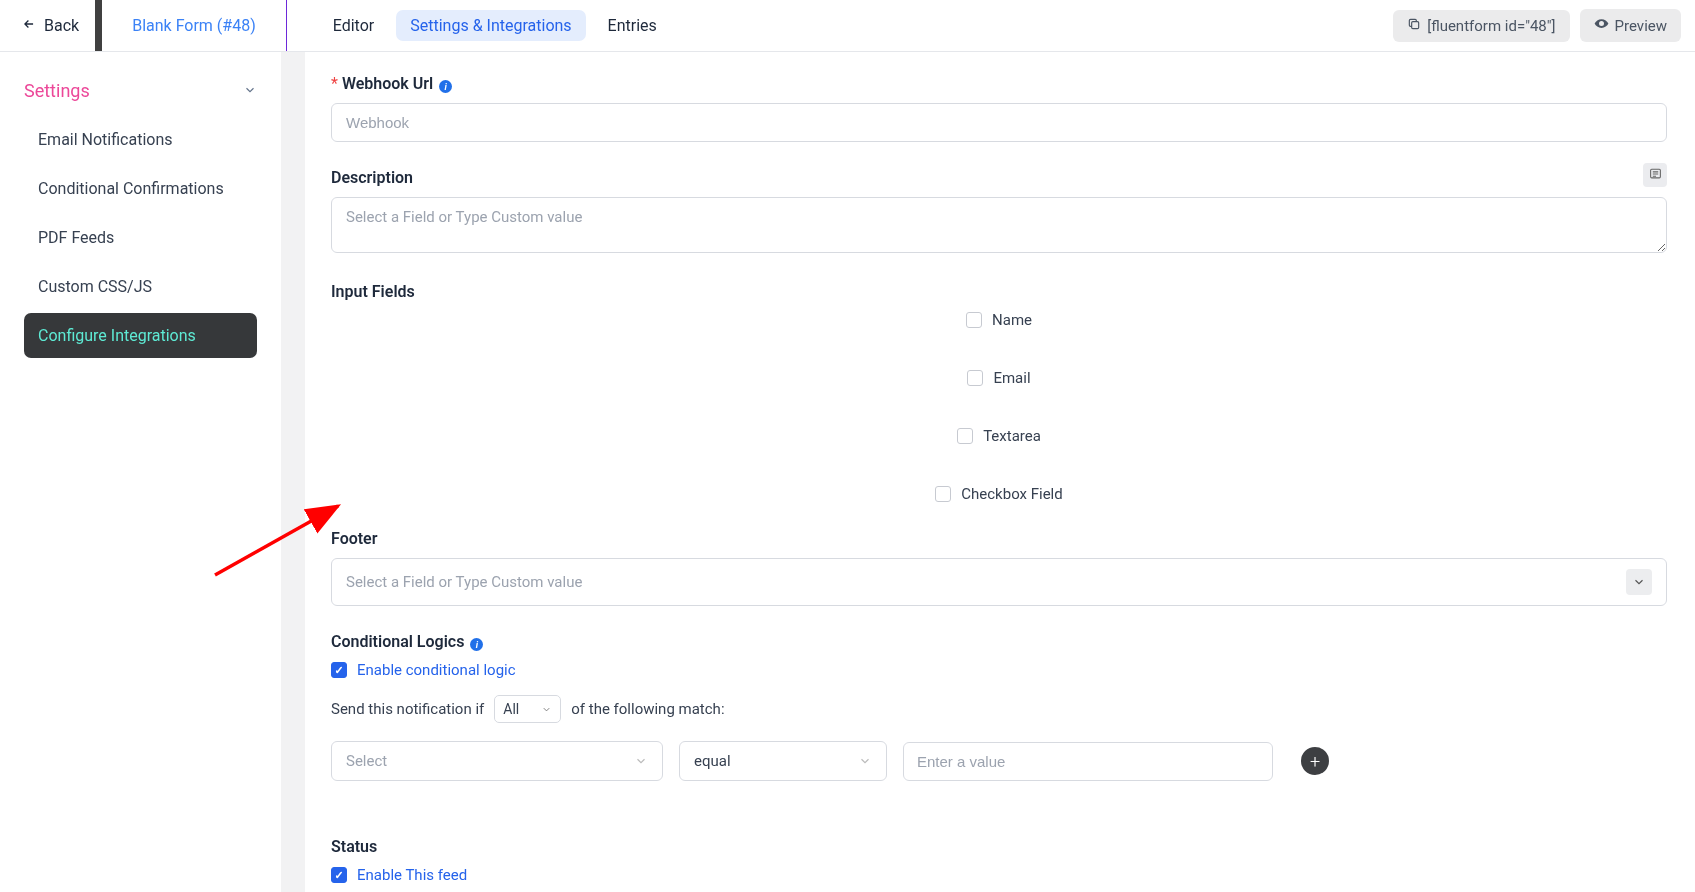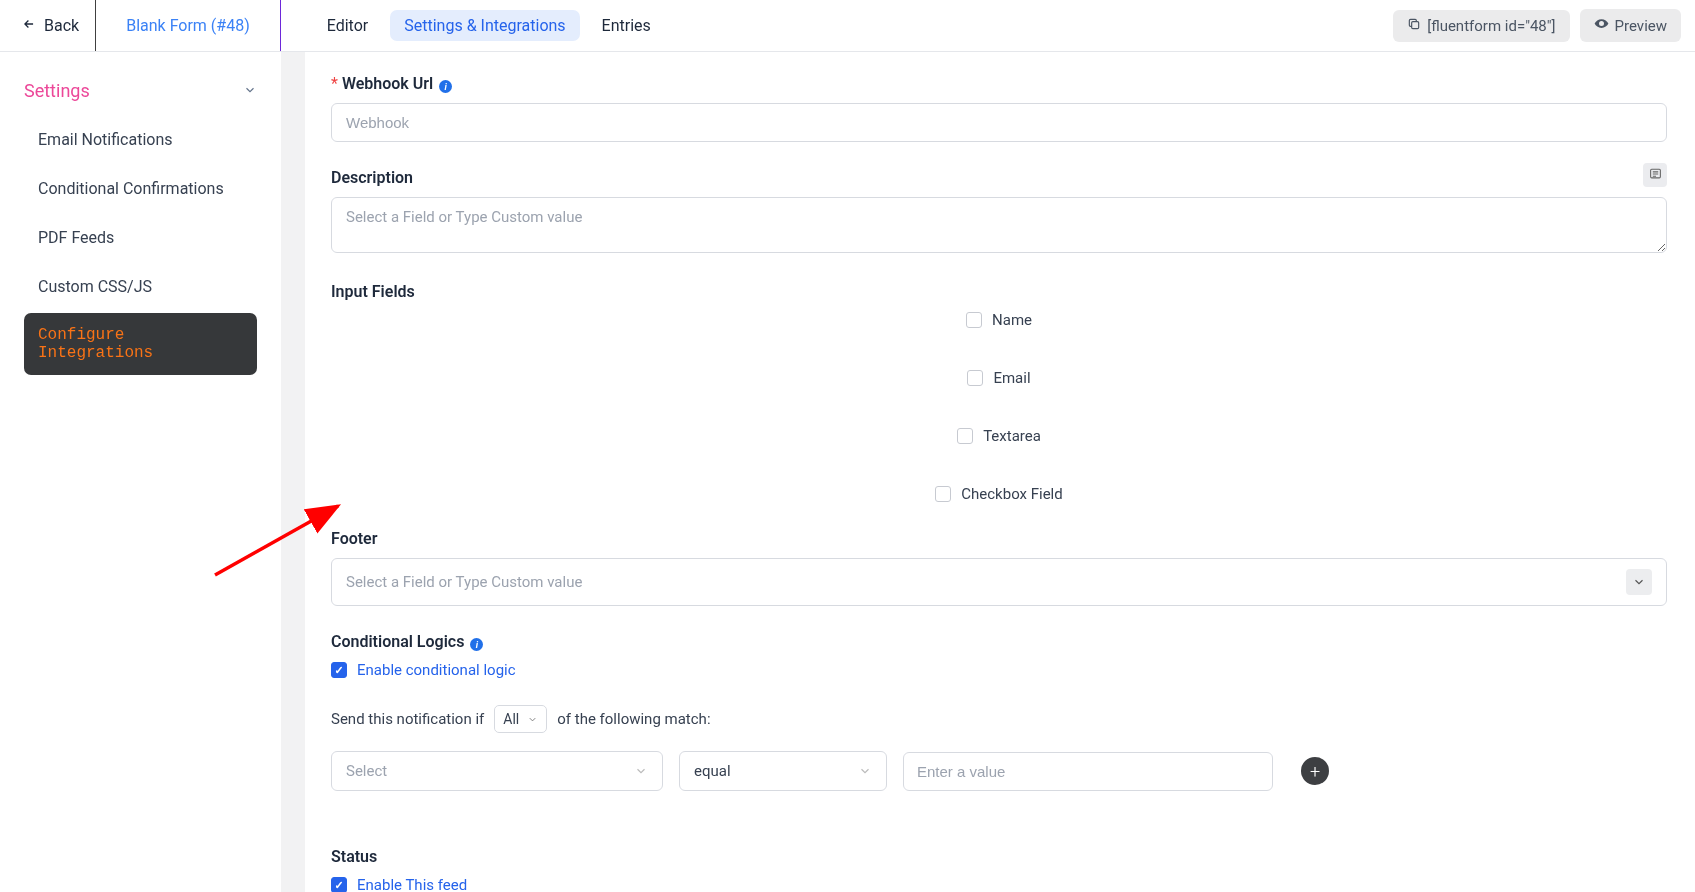--- a/index.html
+++ b/index.html
@@ -18,21 +18,21 @@
     border-bottom: 1px solid #e5e7eb;
     display: flex;
     align-items: center;
     padding: 0 14px;
   }
   .back {
     display: flex;
     align-items: center;
     gap: 8px;
     padding: 0 16px 0 8px;
-    border-right: 1px solid #404040;
+    border-right: 7px solid #404040;
     height: 100%;
     cursor: pointer;
     font-size: 16px;
     color: #1e293b;
   }
   .form-title {
     padding: 3px 30px;
     font-size: 16px;
     color: #3b82f6;
     border-right: 1px solid #6d28d9;
@@ -95,22 +95,21 @@
   .sb-item {
     font-size: 16px;
     color: #374151;
     padding: 13px 14px;
     border-radius: 7px;
     cursor: pointer;
     margin-bottom: 4px;
   }
   .sb-item.active {
     background: #36383a;
-    color: #f97316;
-    font-family: Liberation Mono, monospace;
+    color: #5eead4;
   }
   .divider-v {
     width: 24px;
     background: #f2f2f3;
     height: 100%;
   }
   .content {
     flex: 1;
     padding: 22px 28px 10px 26px;
     overflow-y: auto;
@@ -217,21 +216,21 @@
     font-size: 15px;
     color: #374151;
     margin-top: 12px;
   }
   .small-select {
     border: 1px solid #d7dae0;
     border-radius: 5px;
     padding: 5px 8px;
     display: flex;
     align-items: center;
-    gap: 8px;
+    gap: 22px;
     font-size: 14px;
     cursor: pointer;
   }
   .cond-inputs {
     display: flex;
     gap: 16px;
     align-items: center;
   }
   .cond-inputs .select-box:nth-child(1) { width: 332px; }
   .cond-inputs .select-box:nth-child(2) { width: 208px; }
@@ -402,21 +401,21 @@
             </svg>
         </span>
       </div>
     </div>
 
     <div class="field">
       <div class="label">
         <span>Conditional Logics</span>
         <span class="info-icon">i</span>
       </div>
-      <div class="cb-item" style="margin-bottom:26px">
+      <div class="cb-item" style="margin-bottom:16px">
         <span class="cb-box checked"></span>
         <span class="cb-label link">Enable conditional logic</span>
       </div>
       <div class="cond-row">
         <span>Send this notification if</span>
         <div class="small-select">
           <span>All</span>
           <svg width="11" height="11" viewBox="0 0 24 24" fill="none" stroke="#777" stroke-width="2">
               <path d="M6 9l6 6 6-6"></path>
             </svg>

